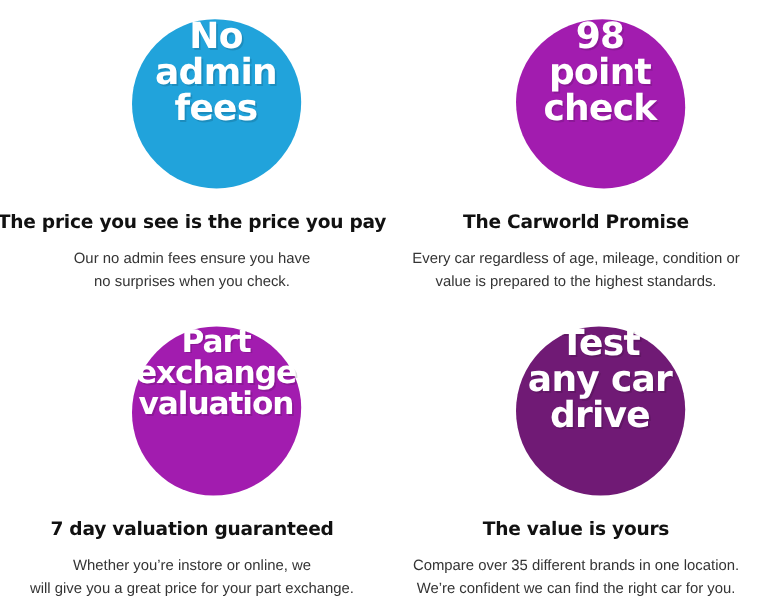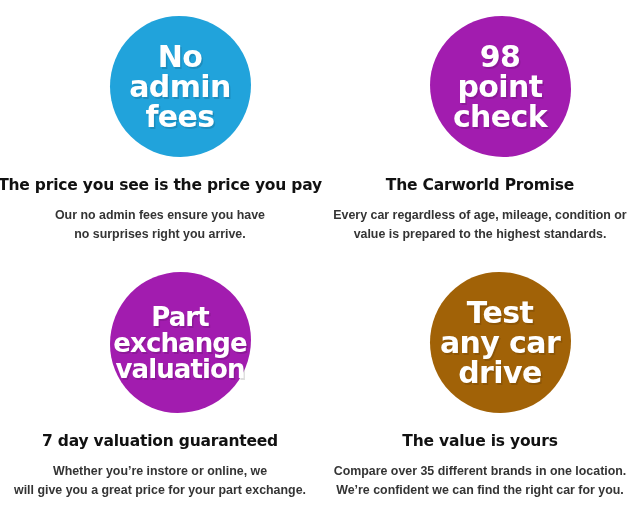--- a/index.html
+++ b/index.html
@@ -31,21 +31,21 @@
     box-sizing: border-box;
   }
 
   .badge {
     position: relative;
     width: 141px;
     height: 141px;
     margin-top: 16px;
     border-radius: 50%;
     display: flex;
-    align-items: center;
+    align-items: flex-start;
     justify-content: center;
     flex: 0 0 auto;
     margin-left: 40px;
   }
 
   
   .badge.blob-a { border-radius: 49% 51% 50% 50% / 50% 49% 51% 50%; }
   .badge.blob-b { border-radius: 51% 49% 48% 52% / 49% 52% 48% 51%; }
   .badge.blob-c { border-radius: 50% 50% 52% 48% / 51% 48% 52% 49%; }
 
@@ -78,21 +78,21 @@
     line-height: 18px;
     color: #111111;
     text-align: center;
     letter-spacing: -0.2px;
     white-space: nowrap;
   }
 
   .body {
     margin-top: 12px;
     font-family: "Liberation Sans", sans-serif;
-    font-weight: 700;
+    font-weight: 400;
     font-size: 12.4px;
     line-height: 19px;
     color: #343434;
     text-align: center;
   }
   .body .ln { display: block; white-space: nowrap; }
 </style>
 </head>
 <body style="background: rgb(255, 255, 255);">
 
@@ -102,21 +102,21 @@
     <div class="badge blob-a" style="background: rgb(33, 163, 219);">
       <div class="badge-text">
         <span class="ln">No</span>
         <span class="ln">admin</span>
         <span class="ln">fees</span>
       </div>
     </div>
     <div class="heading">The price you see is the price you pay</div>
     <div class="body">
       <span class="ln">Our no admin fees ensure you have</span>
-      <span class="ln">no surprises right you arrive.</span>
+      <span class="ln">no surprises when you check.</span>
     </div>
   </div>
 
   <div class="card">
     <div class="badge blob-b" style="background: #a21caf;">
       <div class="badge-text">
         <span class="ln">98</span>
         <span class="ln">point</span>
         <span class="ln">check</span>
       </div>
@@ -137,21 +137,21 @@
       </div>
     </div>
     <div class="heading">7 day valuation guaranteed</div>
     <div class="body">
       <span class="ln">Whether you’re instore or online, we</span>
       <span class="ln">will give you a great price for your part exchange.</span>
     </div>
   </div>
 
   <div class="card">
-    <div class="badge blob-a" style="background: #a16207;">
+    <div class="badge blob-a" style="background: #701a75;">
       <div class="badge-text">
         <span class="ln">Test</span>
         <span class="ln">any car</span>
         <span class="ln">drive</span>
       </div>
     </div>
     <div class="heading">The value is yours</div>
     <div class="body">
       <span class="ln">Compare over 35 different brands in one location.</span>
       <span class="ln">We’re confident we can find the right car for you.</span>

